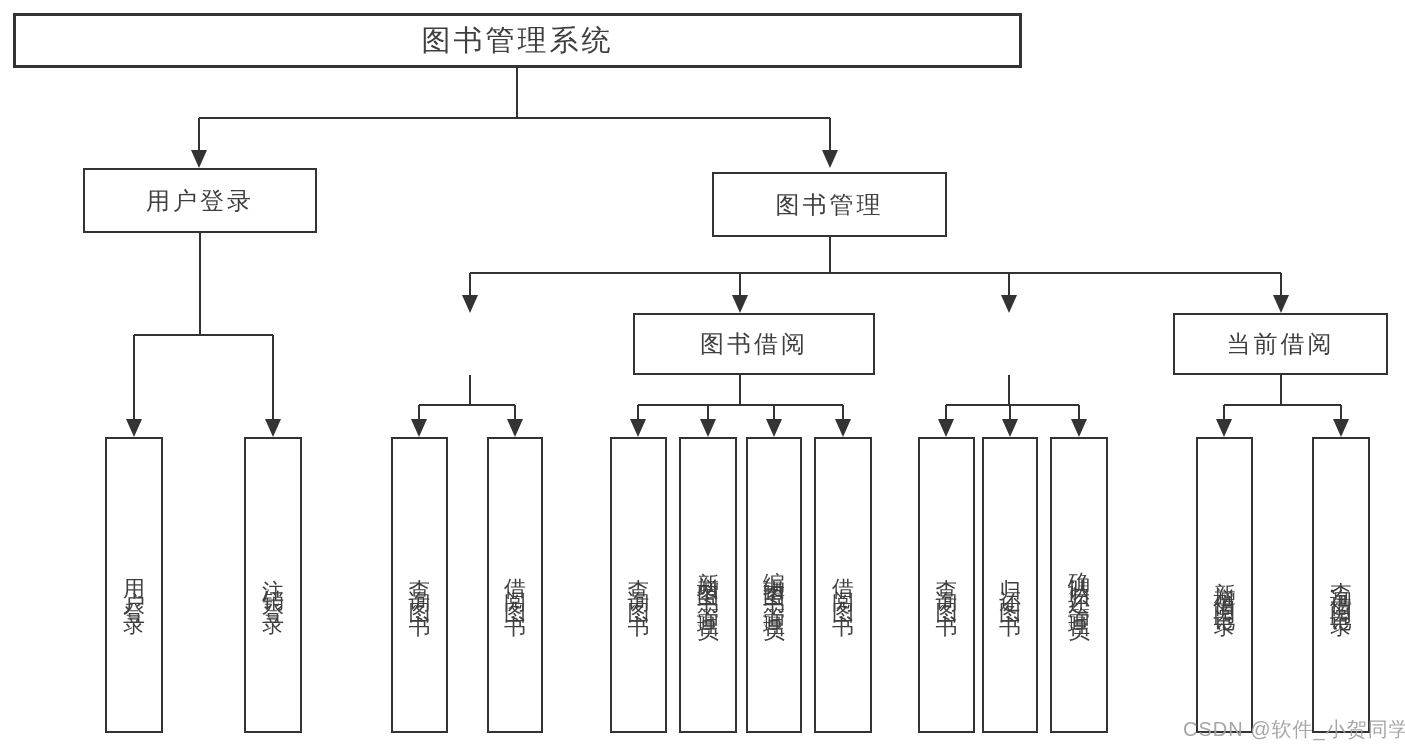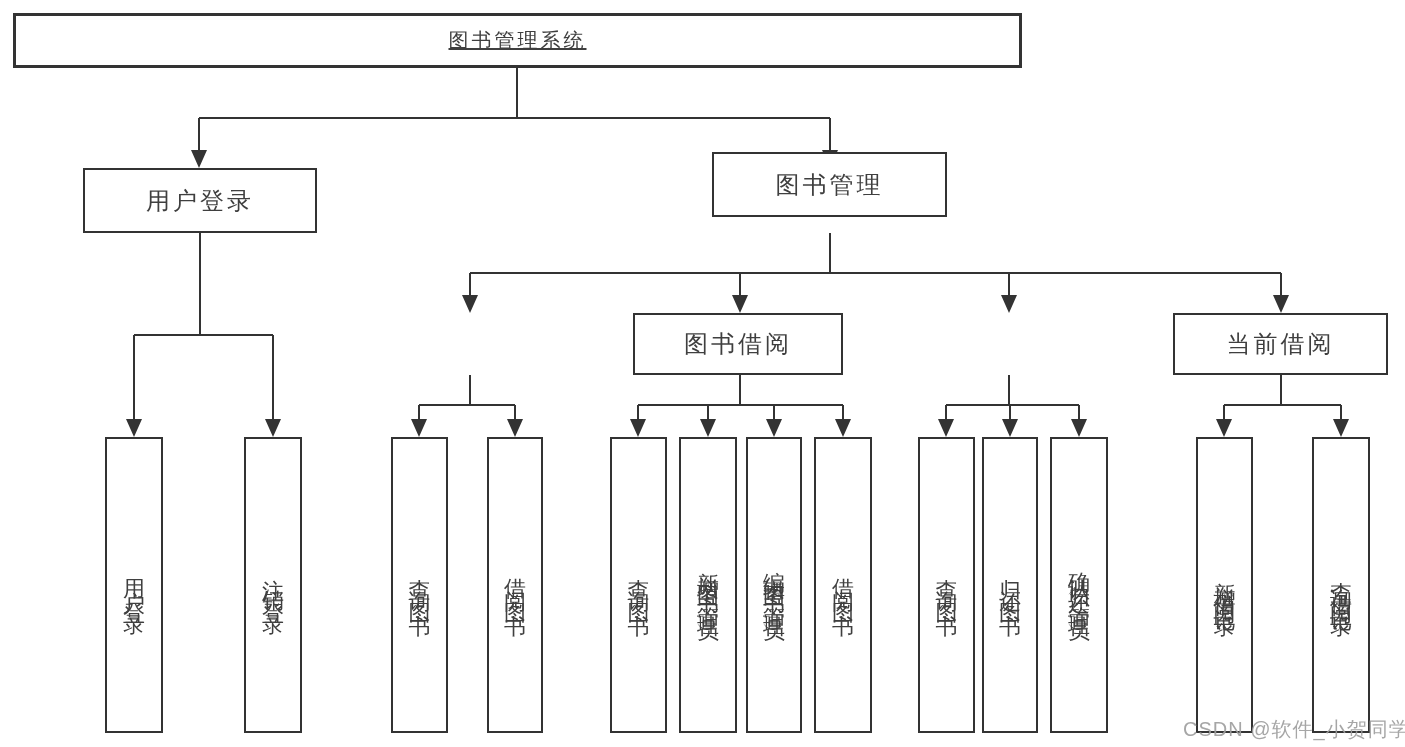--- a/index.html
+++ b/index.html
@@ -26,21 +26,21 @@
     justify-content: center;
     color: #3f3f3f;
   }
   .root { border-width: 3px; }
   .hlabel {
     font-size: 24px;
     letter-spacing: 3px;
     color: #3f3f3f;
     white-space: nowrap;
   }
-  .root .hlabel { font-size: 20px; text-decoration: underline; }
+  .root .hlabel { font-size: 29px; }
   .vtext {
     writing-mode: vertical-rl;
     text-orientation: mixed;
     font-size: 22px;
     color: #3f3f3f;
     white-space: nowrap;
   }
   .vshort { letter-spacing: 12px; }
   .vlong  { letter-spacing: 7px; }
   #watermark {
@@ -79,25 +79,25 @@
              M1333 419 L1349 419 L1341 437 Z" fill="#333333" stroke="none"></path>
   </svg>
 
   <div class="box root" style="left:13px;top:13px;width:1009px;height:55px">
     <span class="hlabel">图书管理系统</span>
   </div>
 
   <div class="box" style="left:83px;top:168px;width:234px;height:65px">
     <span class="hlabel">用户登录</span>
   </div>
-  <div class="box" style="left:712px;top:152px;width:235px;height:65px">
+  <div class="box" style="left:712px;top:172px;width:235px;height:65px">
     <span class="hlabel">图书管理</span>
   </div>
 
-  <div class="box" style="left:633px;top:313px;width:210px;height:62px">
+  <div class="box" style="left:633px;top:313px;width:242px;height:62px">
     <span class="hlabel">图书借阅</span>
   </div>
   <div class="box" style="left:1173px;top:313px;width:215px;height:62px">
     <span class="hlabel">当前借阅</span>
   </div>
 
   <div class="box" style="left:105px;top:437px;width:58px;height:296px">
     <span class="vtext vshort">用户登录</span>
   </div>
   <div class="box" style="left:244px;top:437px;width:58px;height:296px">

